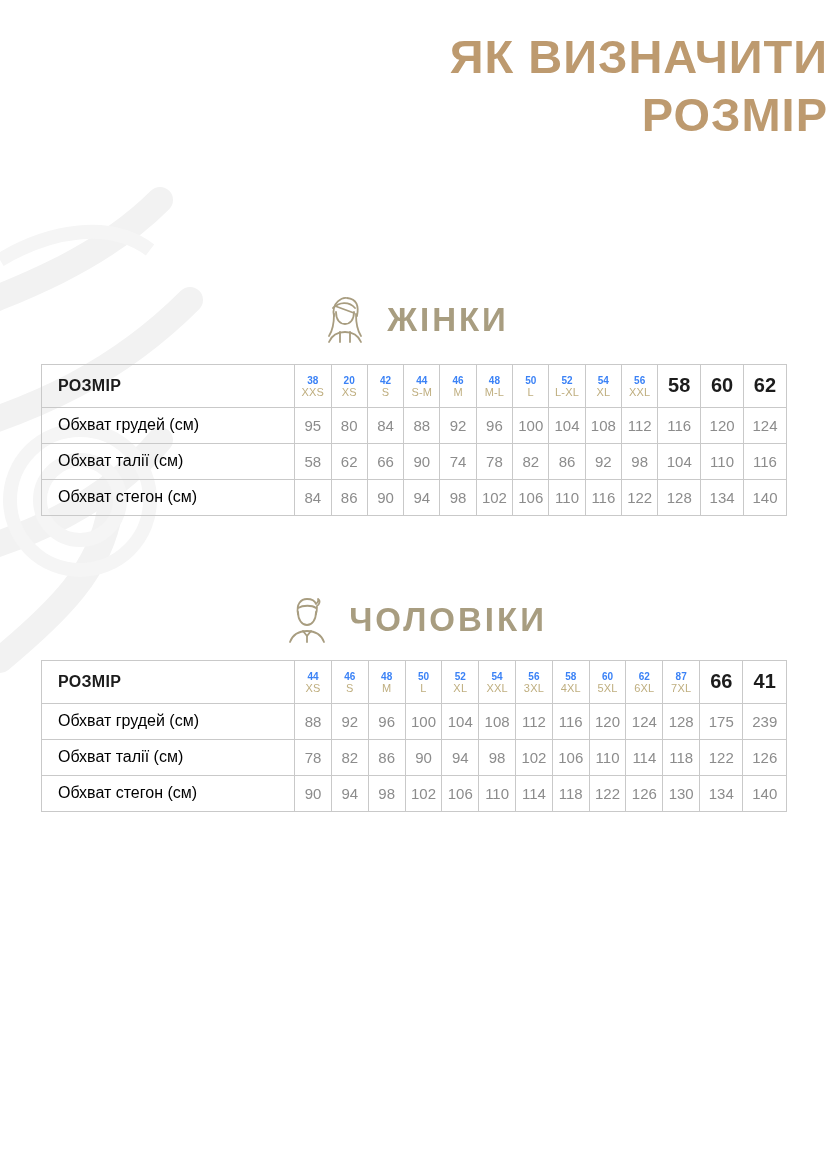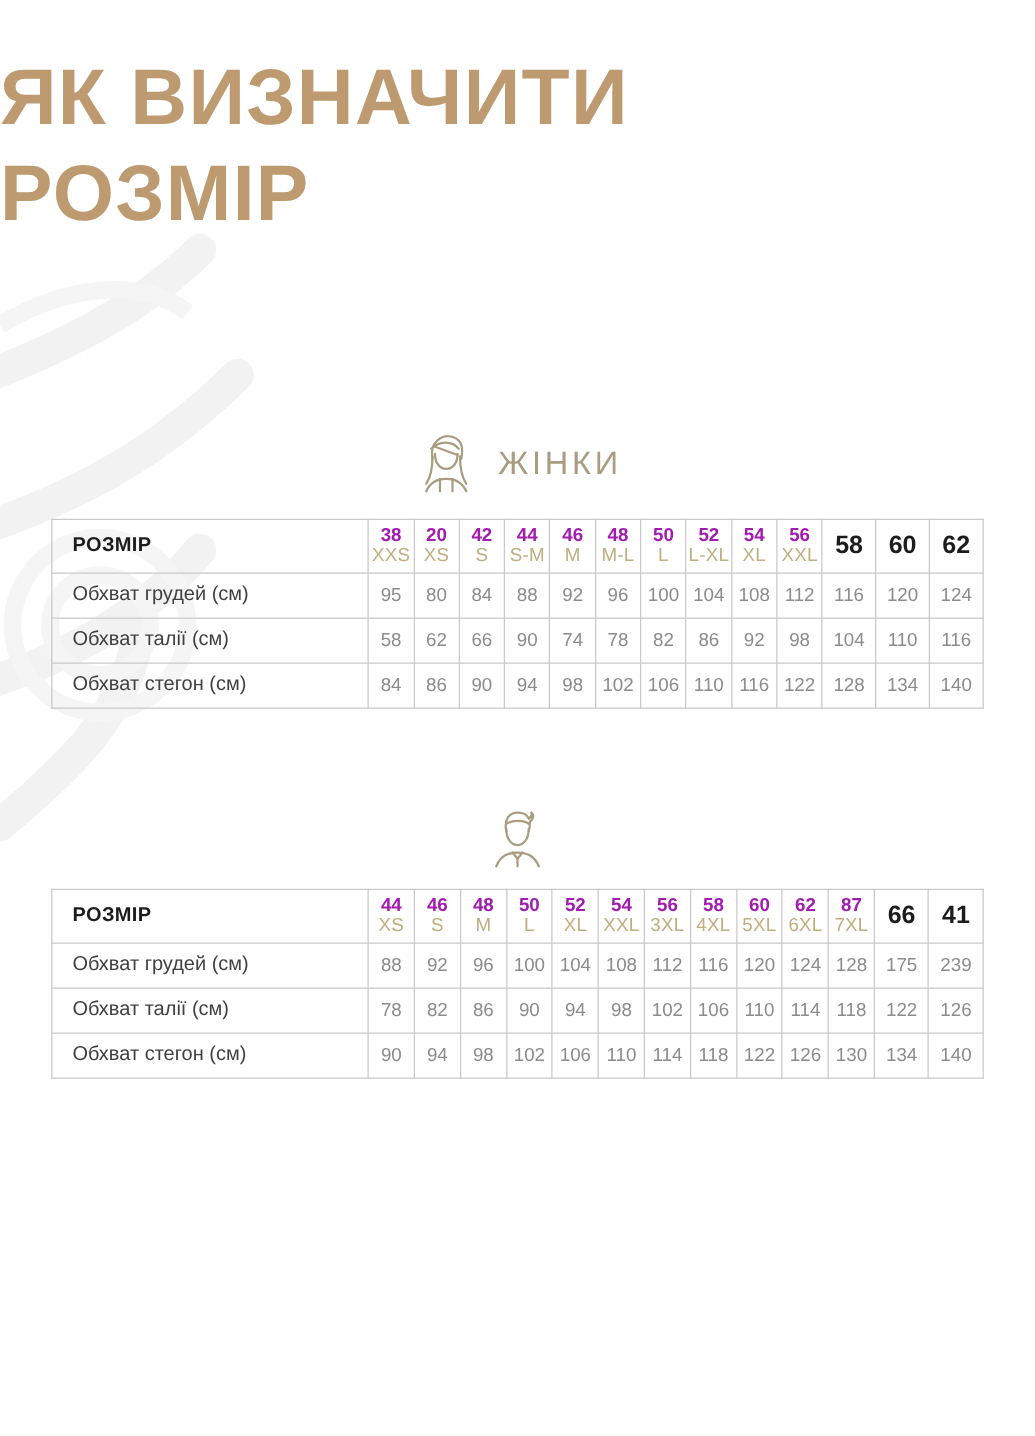--- a/index.html
+++ b/index.html
@@ -11,41 +11,41 @@
     overflow:hidden;
     -webkit-font-smoothing:antialiased;
   }
   .watermark {
     position:absolute; left:-40px; top:140px; z-index:0;
     opacity:1; pointer-events:none;
   }
   .content { position:relative; z-index:1; }
 
   .page-title {
-    padding-top:40px;
-    text-align:left;
+    padding-top:28px;
+    text-align:right;
     color:#bd9a6f;
-    font-size:63px;
+    font-size:47px;
     font-weight:bold;
     line-height:1.23;
     letter-spacing:1px;
   }
 
   .section-header {
     display:flex; align-items:center; justify-content:center;
     gap:16px;
     margin-top:148px;
     height:56px;
   }
   .section-header.men { margin-top:76px; }
   .section-heading {
     color:#a89d80;
-    font-size:26px;
+    font-size:33px;
     letter-spacing:3px;
-    font-weight:normal;
+    font-weight:bold;
   }
   .person-icon svg { display:block; }
 
   .size-table {
     width:746px;
     margin:16px auto 0 auto;
     border-collapse:collapse;
     table-layout:fixed;
   }
   .size-table.men { margin-top:12px; }
@@ -64,31 +64,31 @@
     font-size:16px;
     font-weight:bold;
     color:#1c1c1c;
     letter-spacing:0.3px;
   }
   .row-label-cell {
     text-align:left !important;
     padding-left:16px !important;
     font-size:16px;
     font-weight:normal;
-    color:#404040;
+    color:#000000;
   }
   .hdr-num {
-    font-size:15px;
+    font-size:10px;
     font-weight:bold;
-    color:#a21caf;
+    color:#3b82f6;
     line-height:1.1;
     padding-top:3px;
   }
   .hdr-letter {
-    font-size:15px;
+    font-size:11px;
     font-weight:normal;
     color:#bfae7f;
     line-height:1.1;
     padding-bottom:2px;
     letter-spacing:0.2px;
   }
   .hdr-num-only {
     font-size:20px;
     font-weight:bold;
     color:#1c1c1c;
@@ -268,20 +268,21 @@
     <span class="person-icon">
       <svg width="52" height="56" viewBox="0 0 52 56" fill="none" stroke="#a89d80" stroke-width="1.8" stroke-linecap="round" stroke-linejoin="round">
         <path d="M17 22 C 15 12, 20 7, 26 7 C 31 7, 34 9, 35 12 C 37 10, 38 9, 37 7 C 40 9, 38 13, 36 14 C 36 16, 36 19, 35 22"></path>
         <path d="M17 16 C 22 13, 31 13, 35 16"></path>
         <path d="M17 20 C 17 28, 21 33, 26 33 C 31 33, 35 28, 35 20"></path>
         <path d="M9 50 C 12 42, 18 39, 26 39 C 34 39, 40 42, 43 50"></path>
         <path d="M22 39 L 26 44 L 30 39"></path>
         <path d="M26 44 L 26 50"></path>
       </svg>
     </span>
+    <span class="section-heading">ЧОЛОВІКИ</span>
   </div>
 
   <table class="size-table men">
       <colgroup>
         <col style="width: 253px;">
         <col style="width: 36.8px;">
         <col style="width: 36.8px;">
         <col style="width: 36.8px;">
         <col style="width: 36.8px;">
         <col style="width: 36.8px;">

